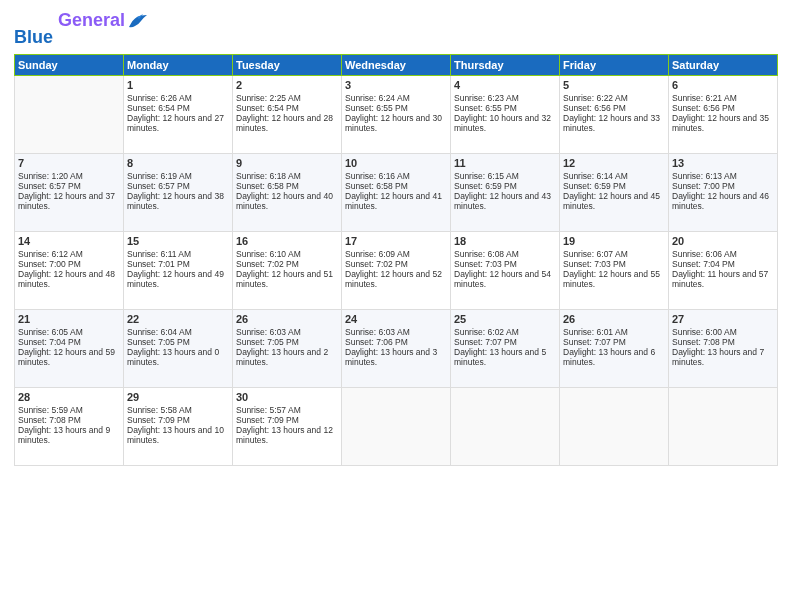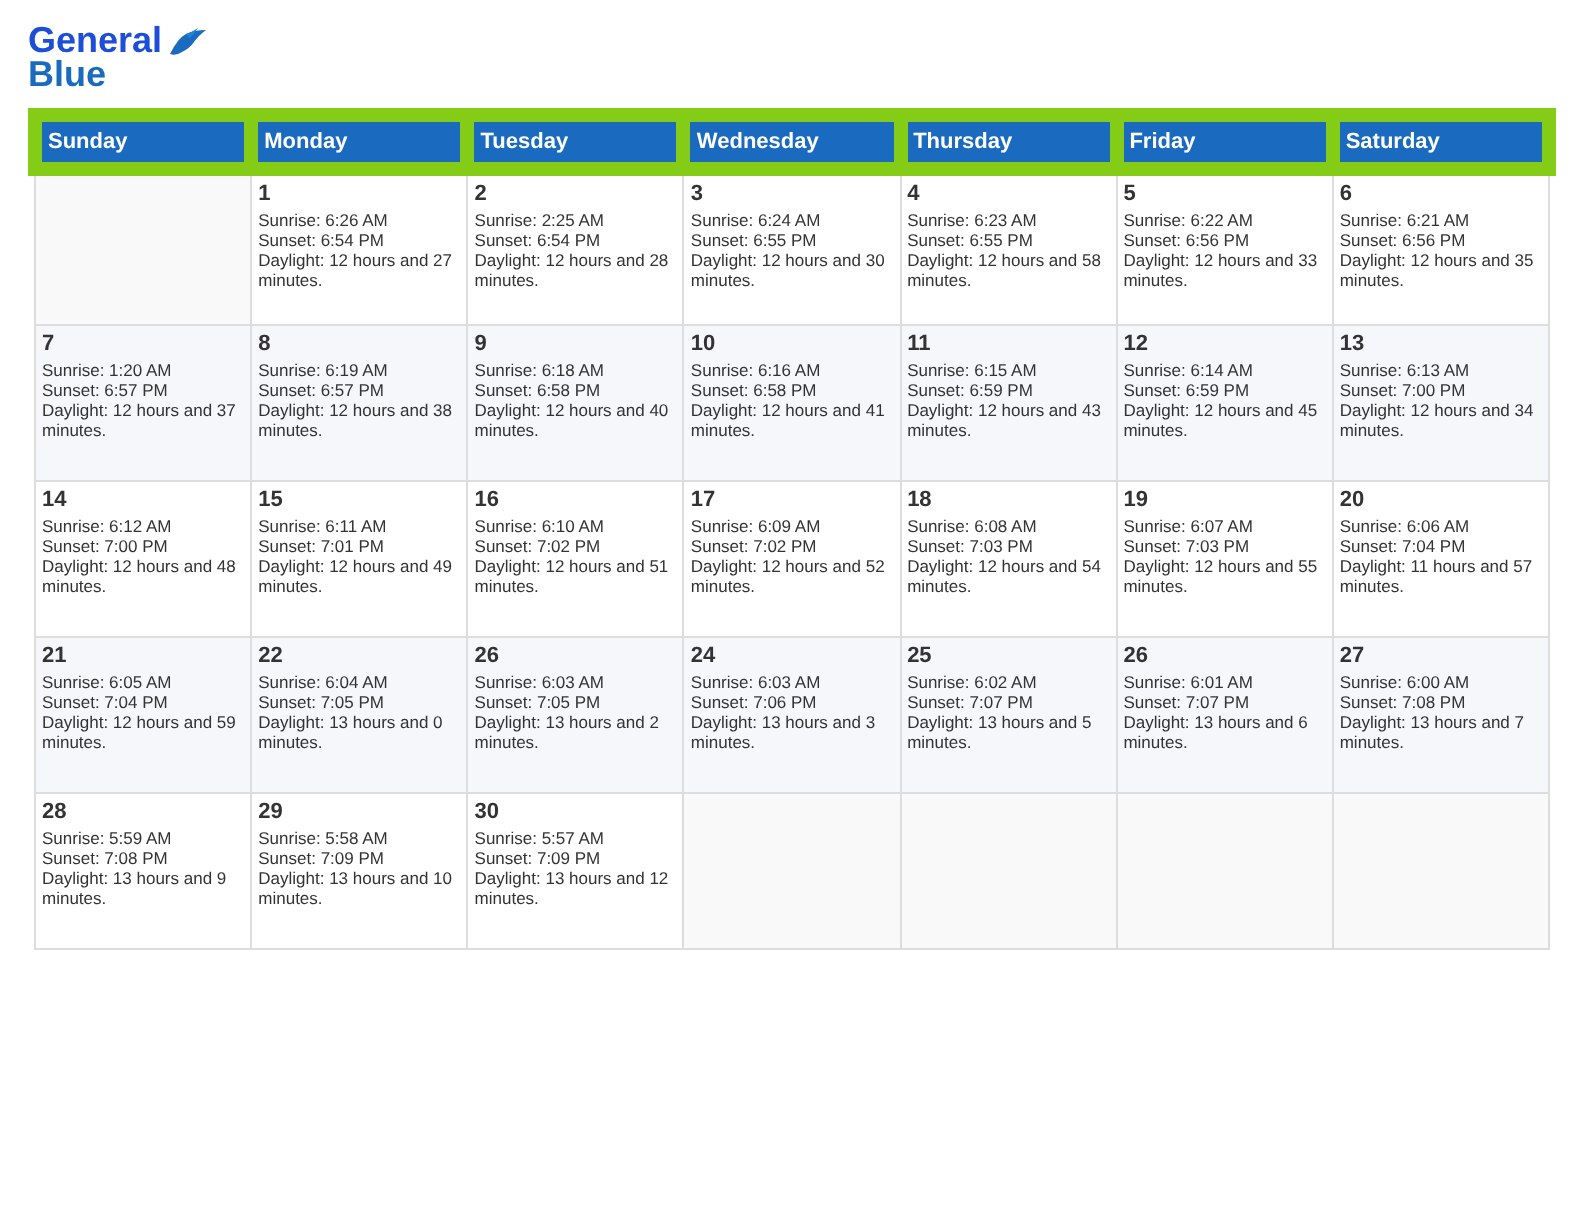--- a/index.html
+++ b/index.html
@@ -48,21 +48,21 @@
       border-collapse: collapse;
       table-layout: fixed;
     }
     thead tr th {
       background: #1a6bbf;
       color: #fff;
       font-size: 11px;
       font-weight: bold;
       padding: 4px 3px;
       text-align: left;
-      border: 7px solid #84cc16;
+      border: 1px solid #84cc16;
     }
     tbody tr td {
       vertical-align: top;
       border: 1px solid #ddd;
       padding: 3px 3px;
       font-size: 8.5px;
       color: #333;
       height: 78px;
       background: #fff;
     }
@@ -81,21 +81,21 @@
     }
   </style>
 </head>
 <body>
 
 <div class="container">
   <div class="header">
     <div class="logo">
       <div class="logo-row">
         <span style="font-size:18px;font-weight:bold;color:#333;">
-          <span style="color:#1d4ed8;">General</span>
+          <span style="color:#8b5cf6;margin-left:44px;">General</span>
         </span>
         <svg width="22" height="16" viewBox="0 0 22 16" style="margin-left:2px;margin-top:1px;">
           <path d="M2,14 Q6,6 10,4 Q14,2 20,2 Q16,5 14,8 Q12,11 8,13 Q5,15 2,14Z" fill="#1a6bbf"></path>
           <path d="M10,4 Q13,3 16,1 Q14,4 12,6Z" fill="#2980d9"></path>
         </svg>
       </div>
       <div style="font-size:18px;font-weight:bold;color:#1a6bbf;margin-top:-4px;">Blue</div>
     </div>
     <div class="title-area">
       <div class="month-title"></div>
@@ -133,21 +133,21 @@
           <td>
             <span class="day-number">3</span>
             <div>Sunrise: 6:24 AM</div>
             <div>Sunset: 6:55 PM</div>
             <div>Daylight: 12 hours and 30 minutes.</div>
           </td>
           <td>
             <span class="day-number">4</span>
             <div>Sunrise: 6:23 AM</div>
             <div>Sunset: 6:55 PM</div>
-            <div>Daylight: 12 hours and 58 minutes.</div>
+            <div>Daylight: 10 hours and 32 minutes.</div>
           </td>
           <td>
             <span class="day-number">5</span>
             <div>Sunrise: 6:22 AM</div>
             <div>Sunset: 6:56 PM</div>
             <div>Daylight: 12 hours and 33 minutes.</div>
           </td>
           <td>
             <span class="day-number">6</span>
             <div>Sunrise: 6:21 AM</div>
@@ -189,21 +189,21 @@
           <td>
             <span class="day-number">12</span>
             <div>Sunrise: 6:14 AM</div>
             <div>Sunset: 6:59 PM</div>
             <div>Daylight: 12 hours and 45 minutes.</div>
           </td>
           <td>
             <span class="day-number">13</span>
             <div>Sunrise: 6:13 AM</div>
             <div>Sunset: 7:00 PM</div>
-            <div>Daylight: 12 hours and 34 minutes.</div>
+            <div>Daylight: 12 hours and 46 minutes.</div>
           </td>
         </tr>
         <tr>
           <td>
             <span class="day-number">14</span>
             <div>Sunrise: 6:12 AM</div>
             <div>Sunset: 7:00 PM</div>
             <div>Daylight: 12 hours and 48 minutes.</div>
           </td>
           <td>

